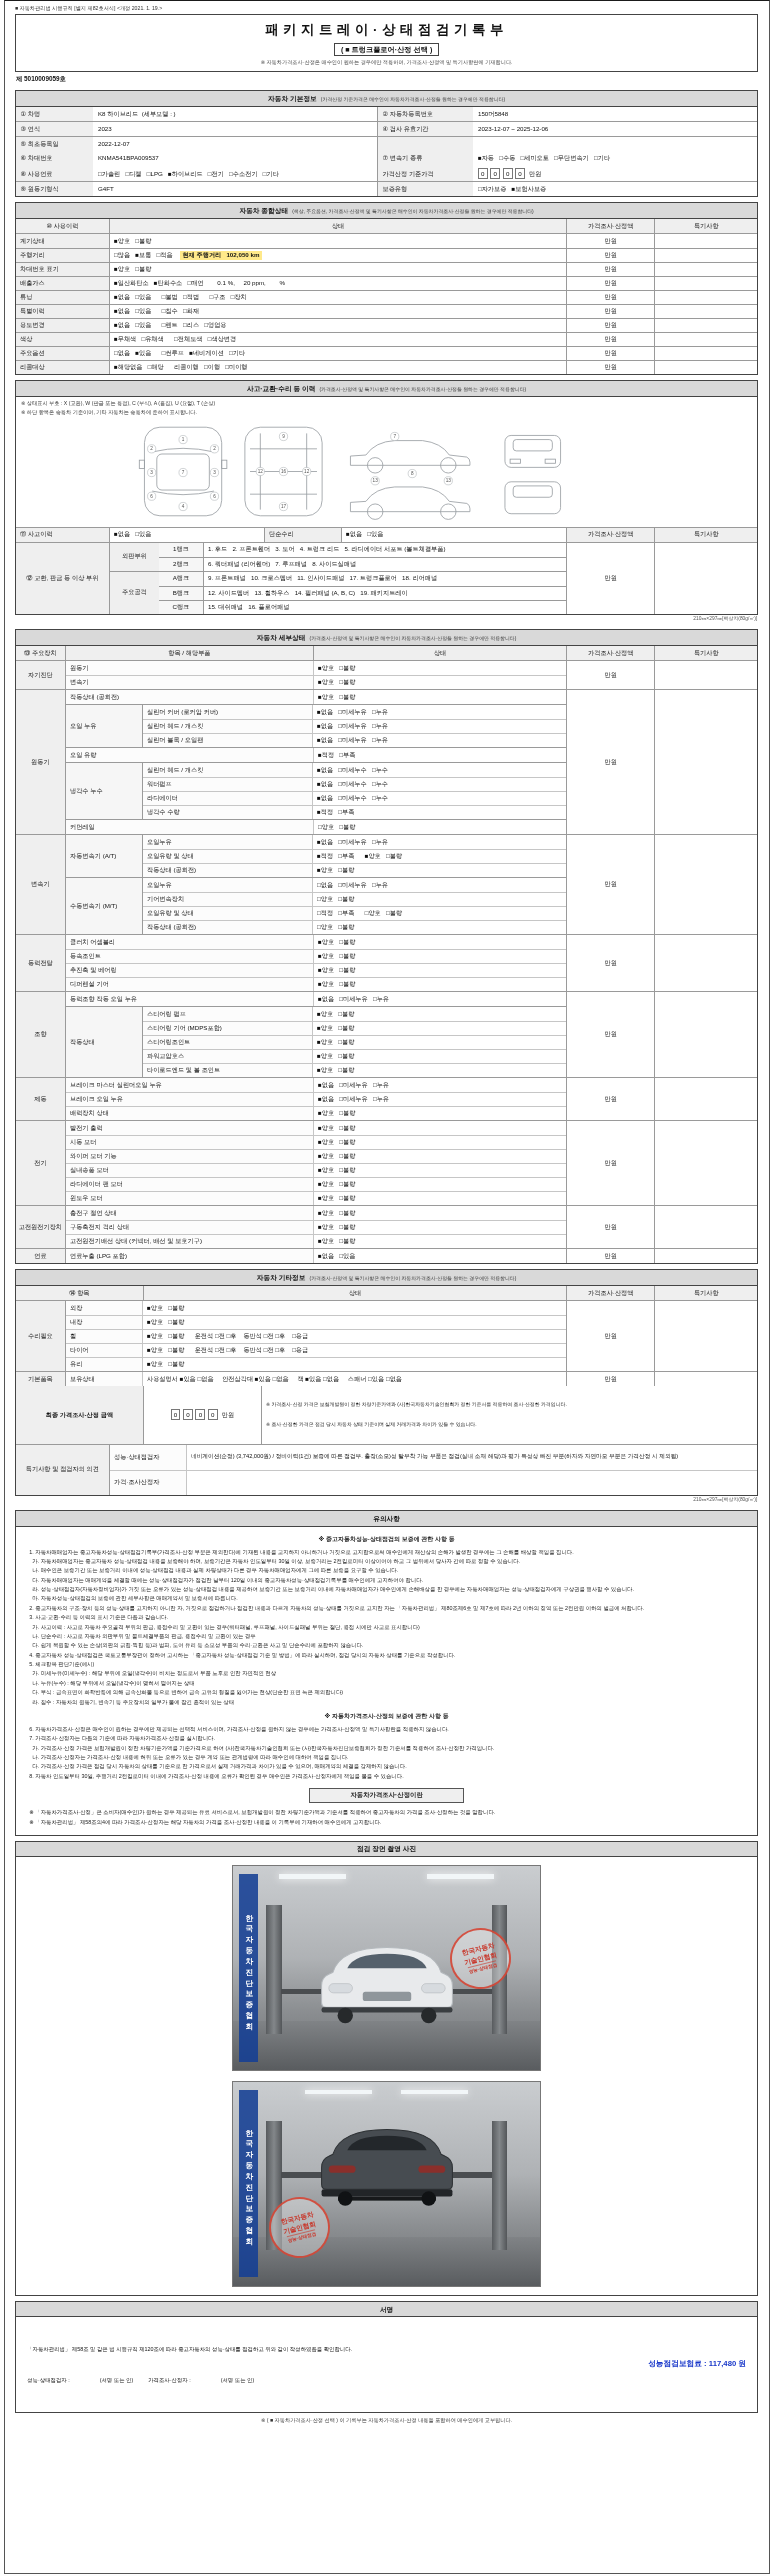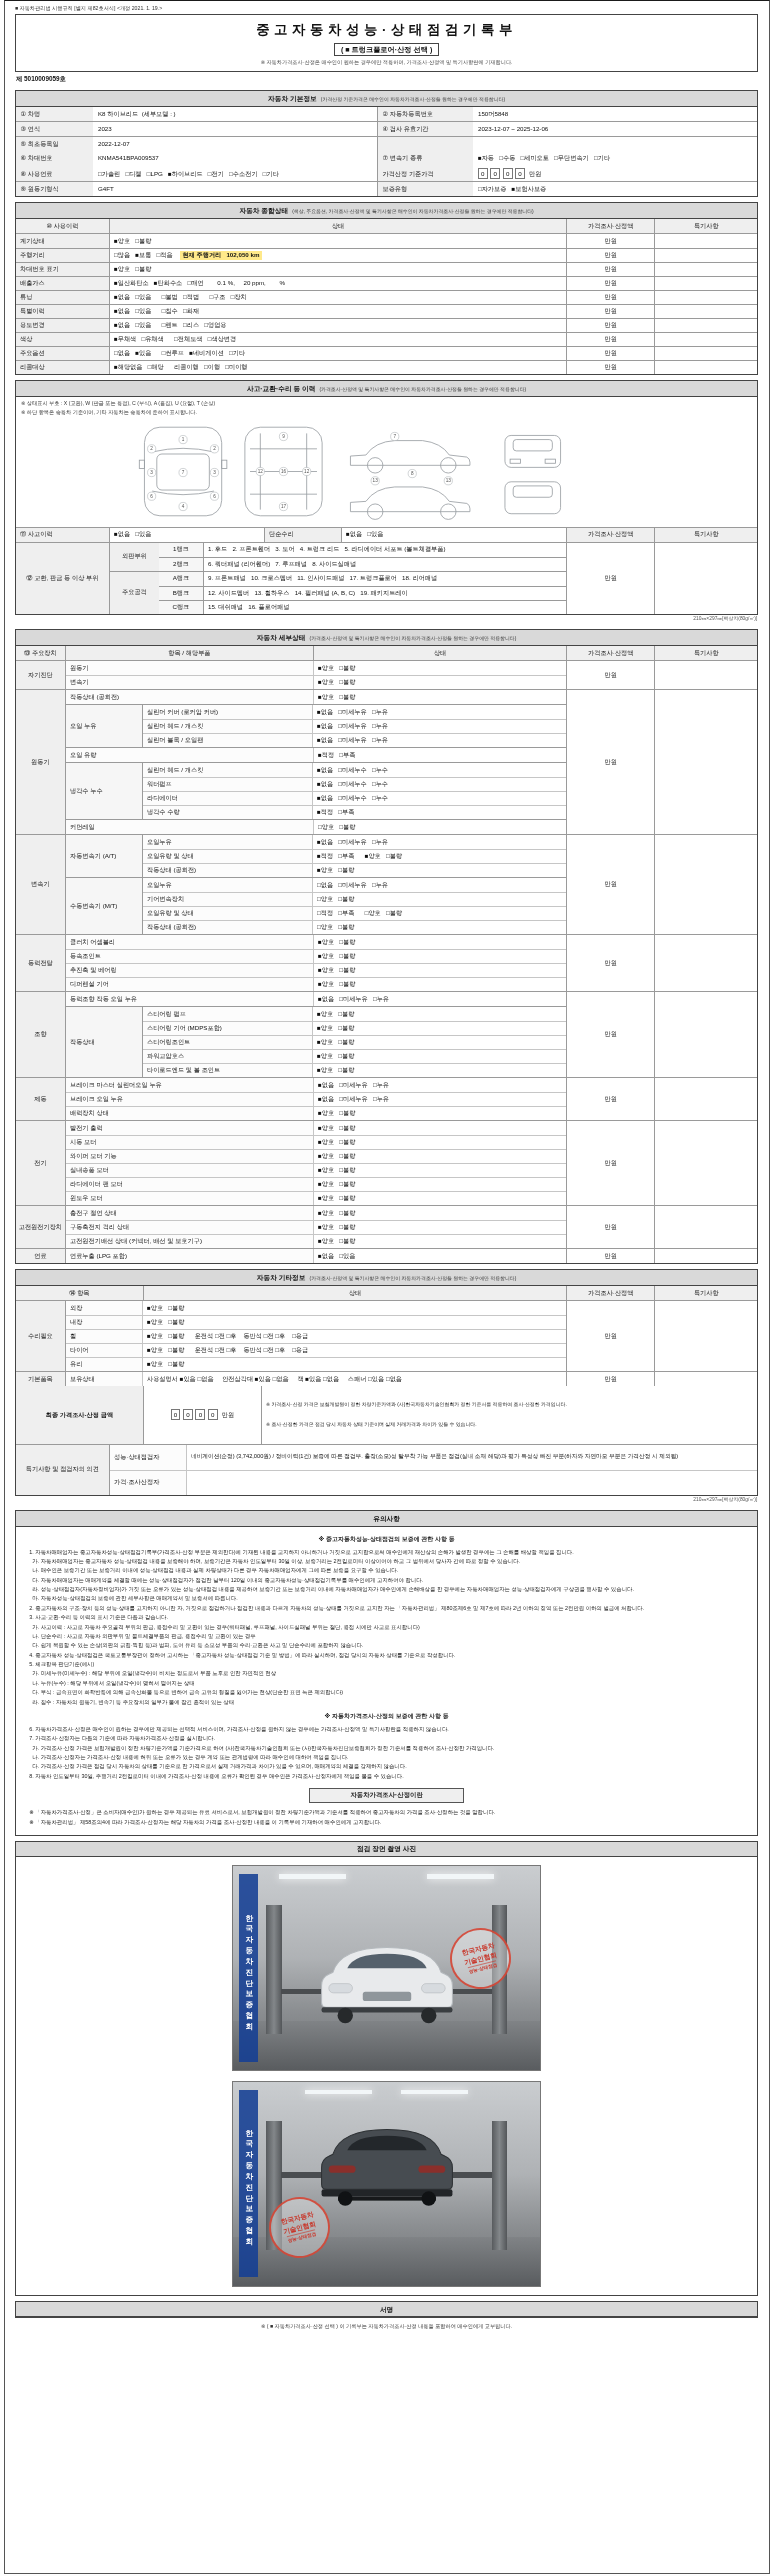--- a/index.html
+++ b/index.html
@@ -98,21 +98,21 @@
   .foot-line{text-align:center;font-size:5.2px;color:#333;padding:4.6px 0 1px}
 </style>
 </head>
 <body>
 
 <div class="sheet">
 
   <div class="print-line">■ 자동차관리법 시행규칙 [별지 제82호서식] &lt;개정 2021. 1. 19.&gt;</div>
 
   <div class="hd">
-    <div class="hd-title">중고자동차성능·상태점검기록부</div>
+    <div class="hd-title">패키지트레이·상태점검기록부</div>
     <div class="hd-sub"><span>( ■ 트렁크플로어·산정 선택 )</span></div>
     <div class="hd-note">※ 자동차가격조사·산정은 매수인이 원하는 경우에만 적용하며, 가격조사·산정액 및 특기사항란에 기재합니다.</div>
   </div>
   <div class="doc-no">제 5010009059호</div>
 
   <div class="sec">
     <div class="sec-h"><span>자동차 기본정보</span><span class="s-note">(가격산정 기준가격은 매수인이 자동차가격조사·산정을 원하는 경우에만 적용합니다)</span></div>
     <div class="grid bi">
       <div class="gc lab">① 차명</div>
       <div class="gc">K8 하이브리드  (세부모델 : )</div>
@@ -867,18 +867,27 @@
           <div class="s2">기술인협회</div>
           <div class="s3">성능·상태점검</div>
         </div>
       </div>
 
     </div>
   </div>
 
   <div class="sec">
     <div class="sec-h"><span>서명</span></div>
+    <div class="sign-body">
+      <div class="sign-left">
+        <div>「자동차관리법」 제58조 및 같은 법 시행규칙 제120조에 따라 중고자동차의 성능·상태를 점검하고 위와 같이 작성하였음을 확인합니다.</div>
+        <div>성능·상태점검자 :                    (서명 또는 인)          가격조사·산정자 :                    (서명 또는 인)</div>
+      </div>
+      <div class="ins">
+        <span>성능점검보험료 :</span> <span>117,480 원</span>
+      </div>
+    </div>
   </div>
 
   <div class="foot-line">※ ( ■ 자동차가격조사·산정 선택 )  이 기록부는 자동차가격조사·산정 내용을 포함하여 매수인에게 교부됩니다.</div>
 
 </div>
 
 
 </body></html>

